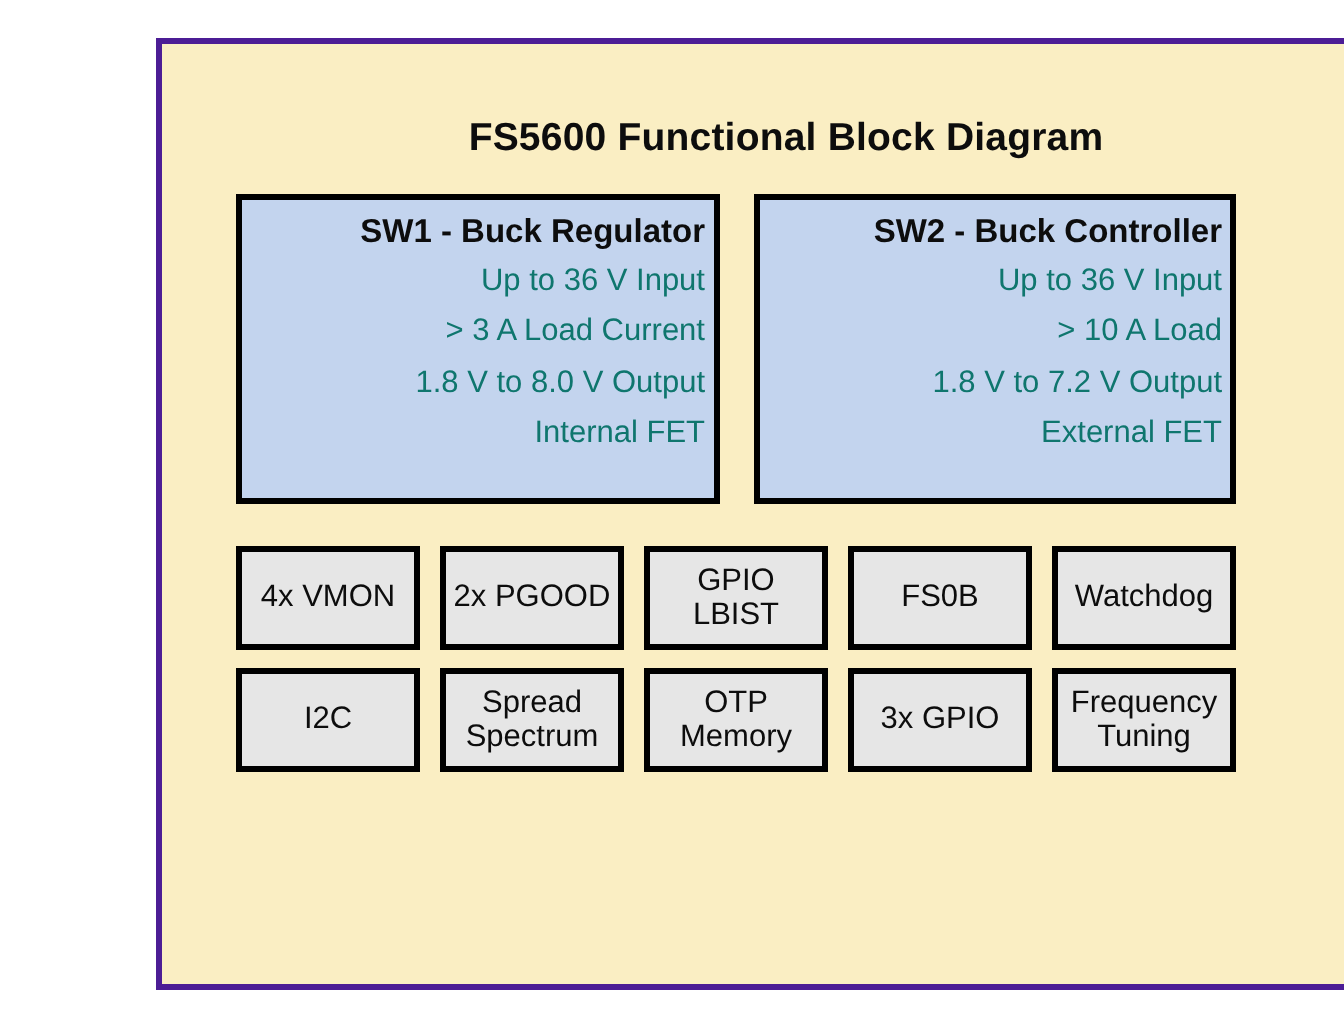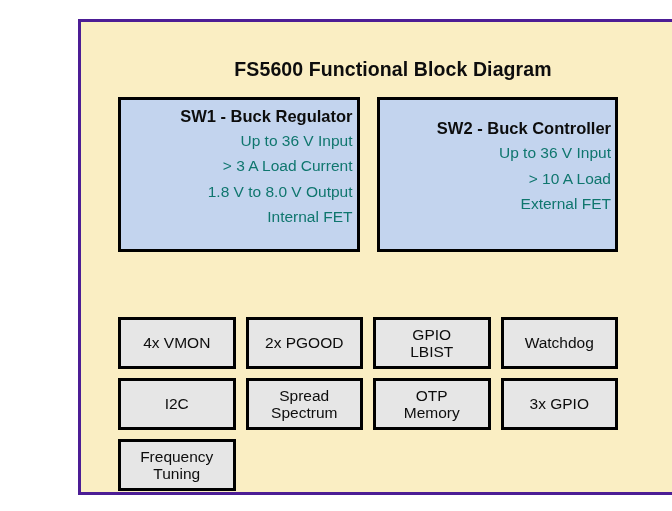--- a/index.html
+++ b/index.html
@@ -74,25 +74,24 @@
   }
   .sw-line:last-child { margin-bottom: 16px; }
 
   
   #feature-grid {
     position: absolute;
     left: 37px;
     top: 251px;
     width: 500px;
     display: grid;
-    grid-template-columns: repeat(4, 1fr);
+    grid-template-columns: repeat(5, 1fr);
     grid-auto-rows: 52px;
     column-gap: 10px;
     row-gap: 9px;
-    margin-top: 44px;
   }
   .feature-box {
     box-sizing: border-box;
     background: #e6e6e6;
     border: 3px solid #000000;
     display: flex;
     flex-direction: column;
     align-items: center;
     justify-content: center;
     font-size: 15.5px;
@@ -115,34 +114,38 @@
         <div class="sw-title">SW1 - Buck Regulator</div>
         <div class="sw-line">Up to 36 V Input</div>
         <div class="sw-line">&gt; 3 A Load Current</div>
         <div class="sw-line">1.8 V to 8.0 V Output</div>
         <div class="sw-line">Internal FET</div>
       </div>
       <div class="sw-block">
         <div class="sw-title">SW2 - Buck Controller</div>
         <div class="sw-line">Up to 36 V Input</div>
         <div class="sw-line">&gt; 10 A Load</div>
+        <div class="sw-line">1.8 V to 7.2 V Output</div>
         <div class="sw-line">External FET</div>
       </div>
     </div>
 
   <div id="feature-grid">
       <div class="feature-box">
         <span>4x VMON</span>
       </div>
       <div class="feature-box">
         <span>2x PGOOD</span>
       </div>
       <div class="feature-box">
         <span>GPIO</span>
         <span>LBIST</span>
+      </div>
+      <div class="feature-box">
+        <span>FS0B</span>
       </div>
       <div class="feature-box">
         <span>Watchdog</span>
       </div>
       <div class="feature-box">
         <span>I2C</span>
       </div>
       <div class="feature-box">
         <span>Spread</span>
         <span>Spectrum</span>

